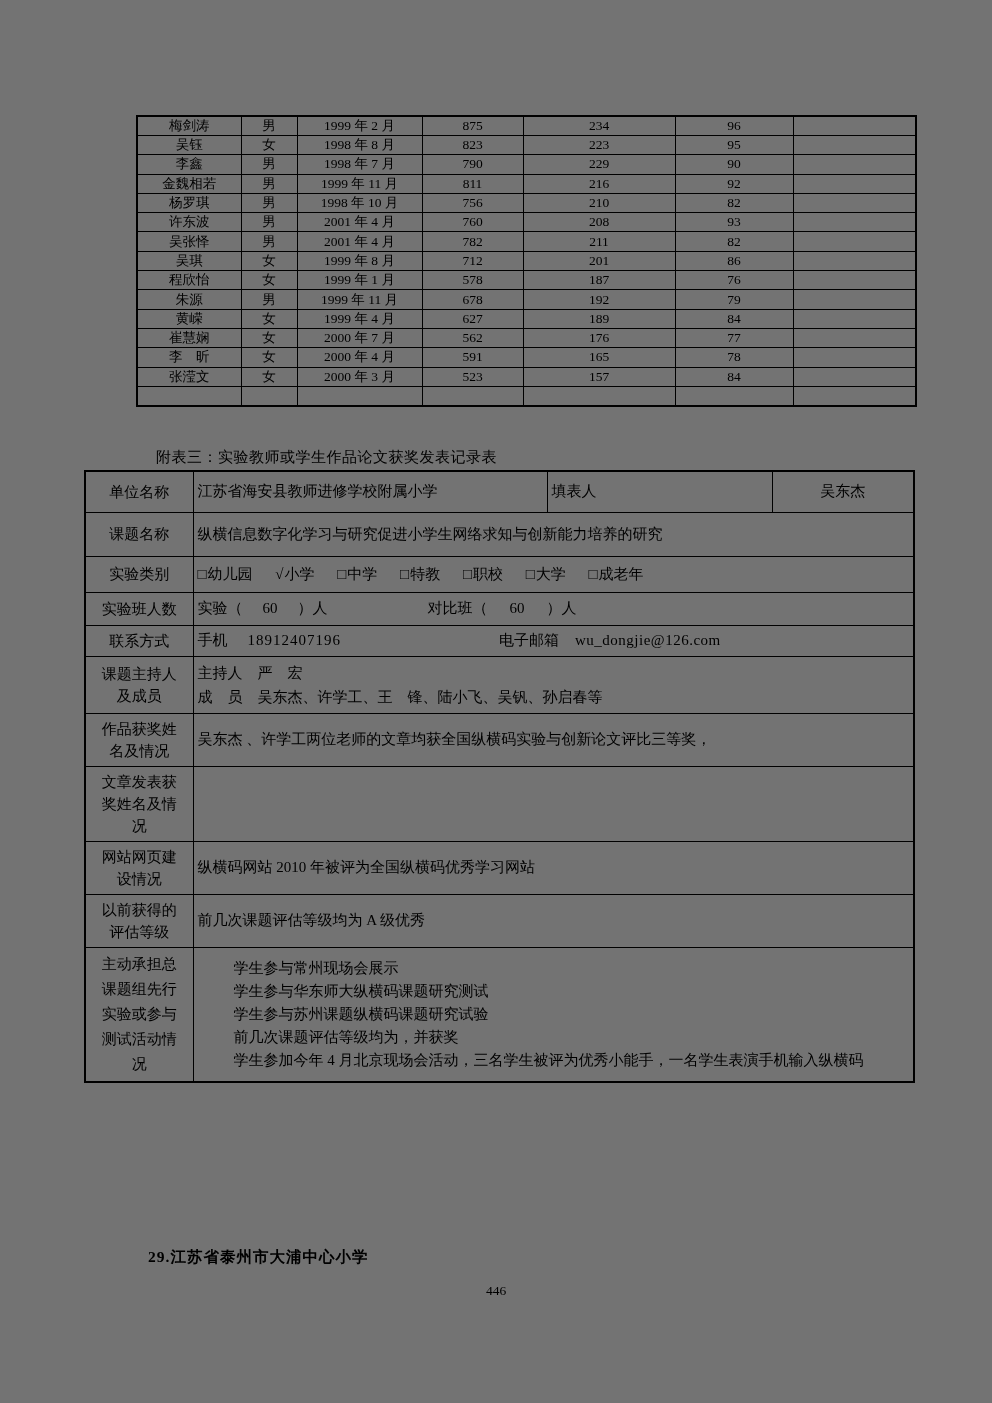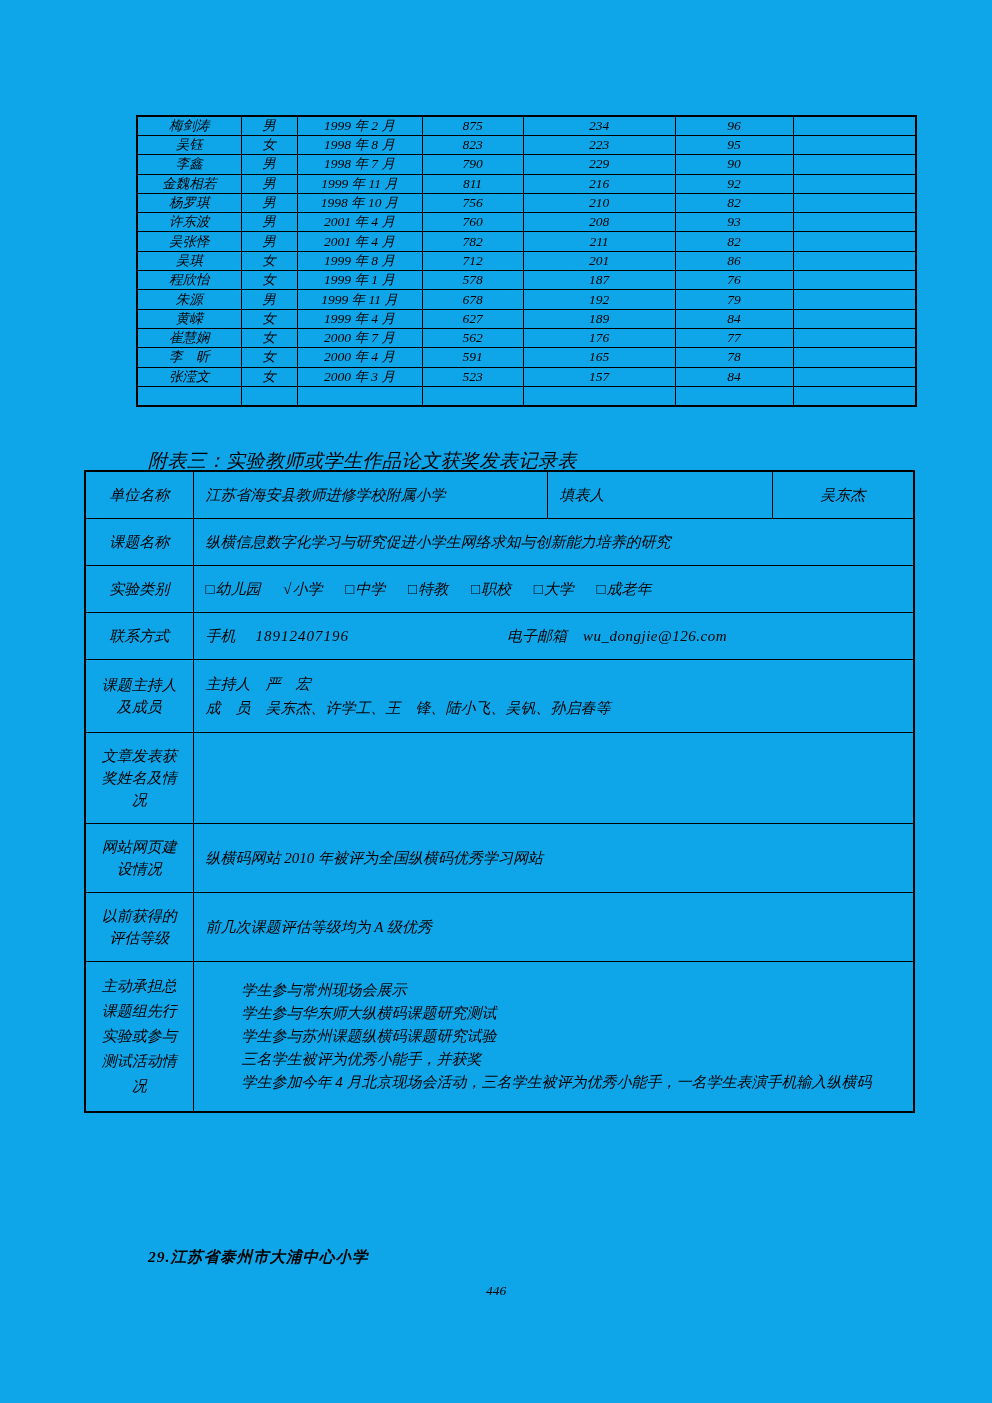--- a/index.html
+++ b/index.html
@@ -3,56 +3,56 @@
 <meta charset="utf-8">
 <style>
   * { margin: 0; padding: 0; box-sizing: border-box; }
   html, body { background: #fff; }
   body {
     width: 992px; height: 1403px;
     position: relative;
     font-family: "Liberation Serif", "DejaVu Serif", serif;
     color: #000;
   }
-  .page { position: absolute; inset: 0; background: #0ea5e9; font-style: italic; }
+  .page { position: absolute; inset: 0; background: #737373; }
 
   
   table.student-table {
     position: absolute; left: 136px; top: 115px; width: 779px;
     border-collapse: collapse; table-layout: fixed;
     border: 2px solid #000;
     font-size: 13.5px;
   }
   table.student-table td {
     border: 1.5px solid #000;
     height: 19.3px;
     text-align: center;
     vertical-align: middle;
     padding: 0 2px;
     overflow: hidden;
     white-space: nowrap;
   }
 
   
   .attachment-caption {
-    position: absolute; left: 148px; top: 448px;
-    font-size: 19px; letter-spacing: 0.5px; text-align: center;
+    position: absolute; left: 156px; top: 448px;
+    font-size: 15px; letter-spacing: 0.5px; text-align: center;
   }
 
   
   table.form-table {
     position: absolute; left: 84px; top: 470px; width: 829px;
     border-collapse: collapse; table-layout: fixed;
     border: 2px solid #000;
     font-size: 15px;
   }
   table.form-table td {
     border: 1.5px solid #000;
     vertical-align: middle;
-    padding: 12px;
+    padding: 4px;
     margin-left: 11px;
   }
   td.lbl {
     text-align: center;
     white-space: pre-line;
     line-height: 22px;
     padding: 2px 4px;
   }
   td.lbl.tall { line-height: 25px; }
   td.val { text-align: left; padding-left: 46px; }
@@ -308,37 +308,48 @@
           
             <span class="cat-opt"><span class="box">□</span><span>职校</span></span>
           
             <span class="cat-opt"><span class="box">□</span><span>大学</span></span>
           
             <span class="cat-opt"><span class="box">□</span><span>成老年</span></span>
           
         </td>
       </tr>
 
+      <tr class="r-size">
+        <td class="lbl">实验班人数</td>
+        <td class="val" colspan="3">
+          <span>实验（</span><span class="gap-num">60</span><span>）人</span><span class="gap-ctrl">对比班（</span><span class="gap-ctrl-num">60</span><span>）人</span>
+        </td>
+      </tr>
 
       <tr class="r-contact">
         <td class="lbl">联系方式</td>
         <td class="val" colspan="3">
           <span>手机</span><span class="gap-phone">18912407196</span><span class="gap-email-label">电子邮箱</span><span class="gap-email">wu_dongjie@126.com</span>
         </td>
       </tr>
 
       <tr class="r-team">
         <td class="lbl">课题主持人
 及成员</td>
         <td class="val val-team" colspan="3">
           <div class="team-line">主持人　严　宏</div>
           <div class="team-line">成　员　吴东杰、许学工、王　锋、陆小飞、吴钒、孙启春等</div>
         </td>
       </tr>
 
+      <tr class="r-works">
+        <td class="lbl">作品获奖姓
+名及情况</td>
+        <td class="val" colspan="3">吴东杰 、许学工两位老师的文章均获全国纵横码实验与创新论文评比三等奖，</td>
+      </tr>
 
       <tr class="r-article">
         <td class="lbl">文章发表获
 奖姓名及情
 况</td>
         <td class="val" colspan="3"></td>
       </tr>
 
       <tr class="r-website">
         <td class="lbl">网站网页建
@@ -359,21 +370,21 @@
 测试活动情
 况</td>
         <td class="val-activities" colspan="3">
 
             <div class="act-line">学生参与常州现场会展示</div>
 
             <div class="act-line">学生参与华东师大纵横码课题研究测试</div>
 
             <div class="act-line">学生参与苏州课题纵横码课题研究试验</div>
 
-            <div class="act-line">三名学生被评为优秀小能手，并获奖</div>
+            <div class="act-line">前几次课题评估等级均为，并获奖</div>
 
             <div class="act-line">学生参加今年 4 月北京现场会活动，三名学生被评为优秀小能手，一名学生表演手机输入纵横码</div>
 
         </td>
       </tr>
     </tbody>
   </table>
 
   <div class="next-section-heading">29.江苏省泰州市大浦中心小学</div>
   <div class="page-number">446</div>

